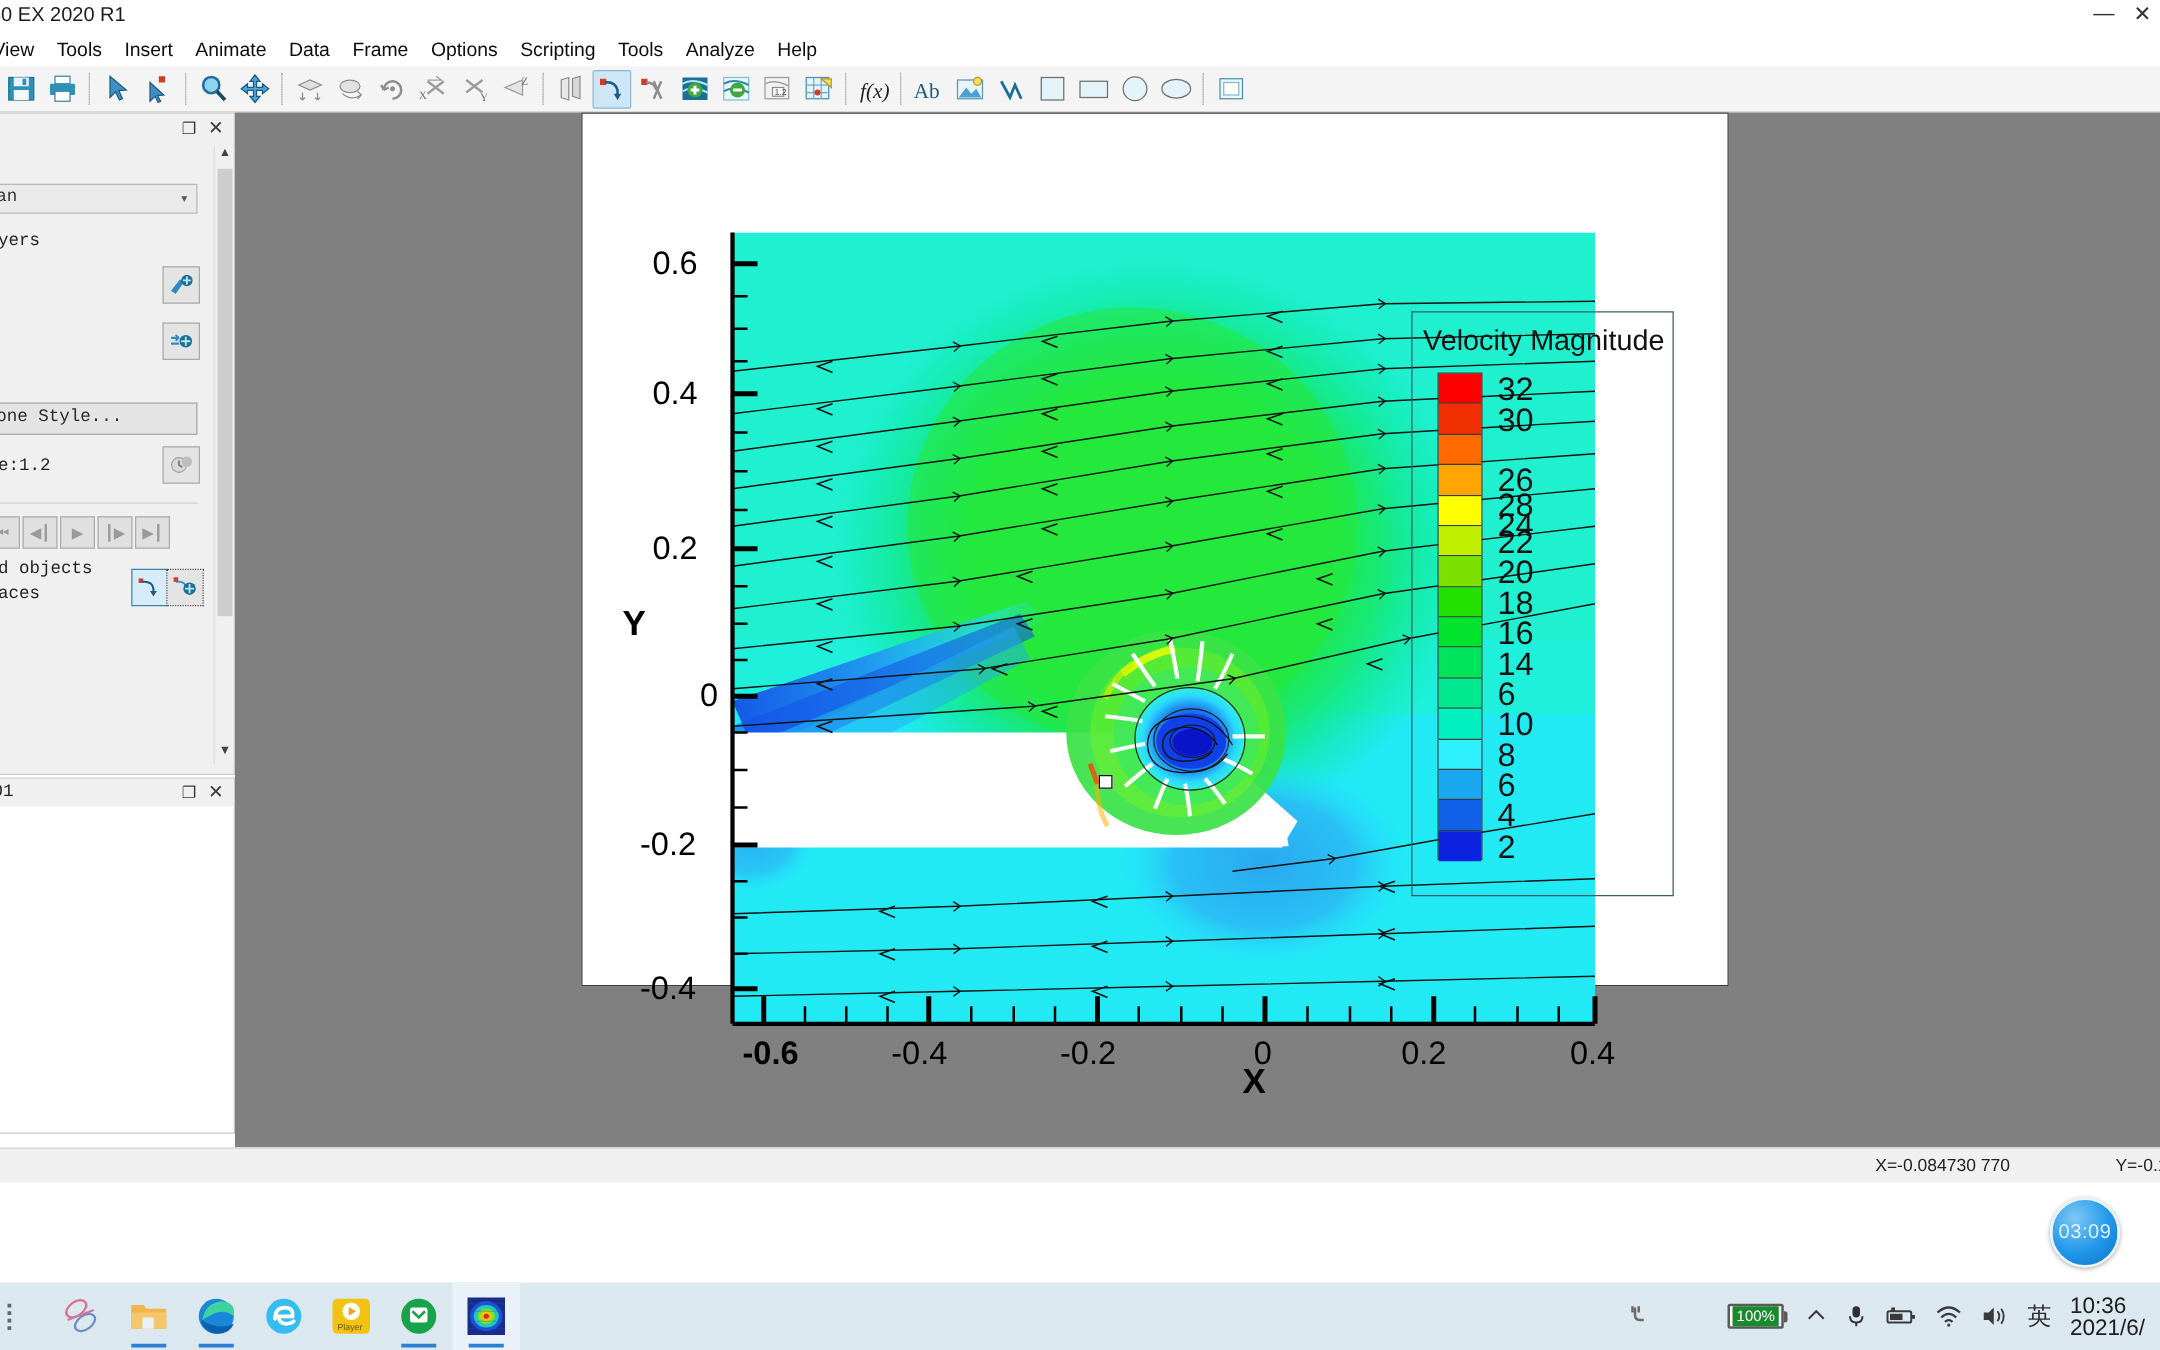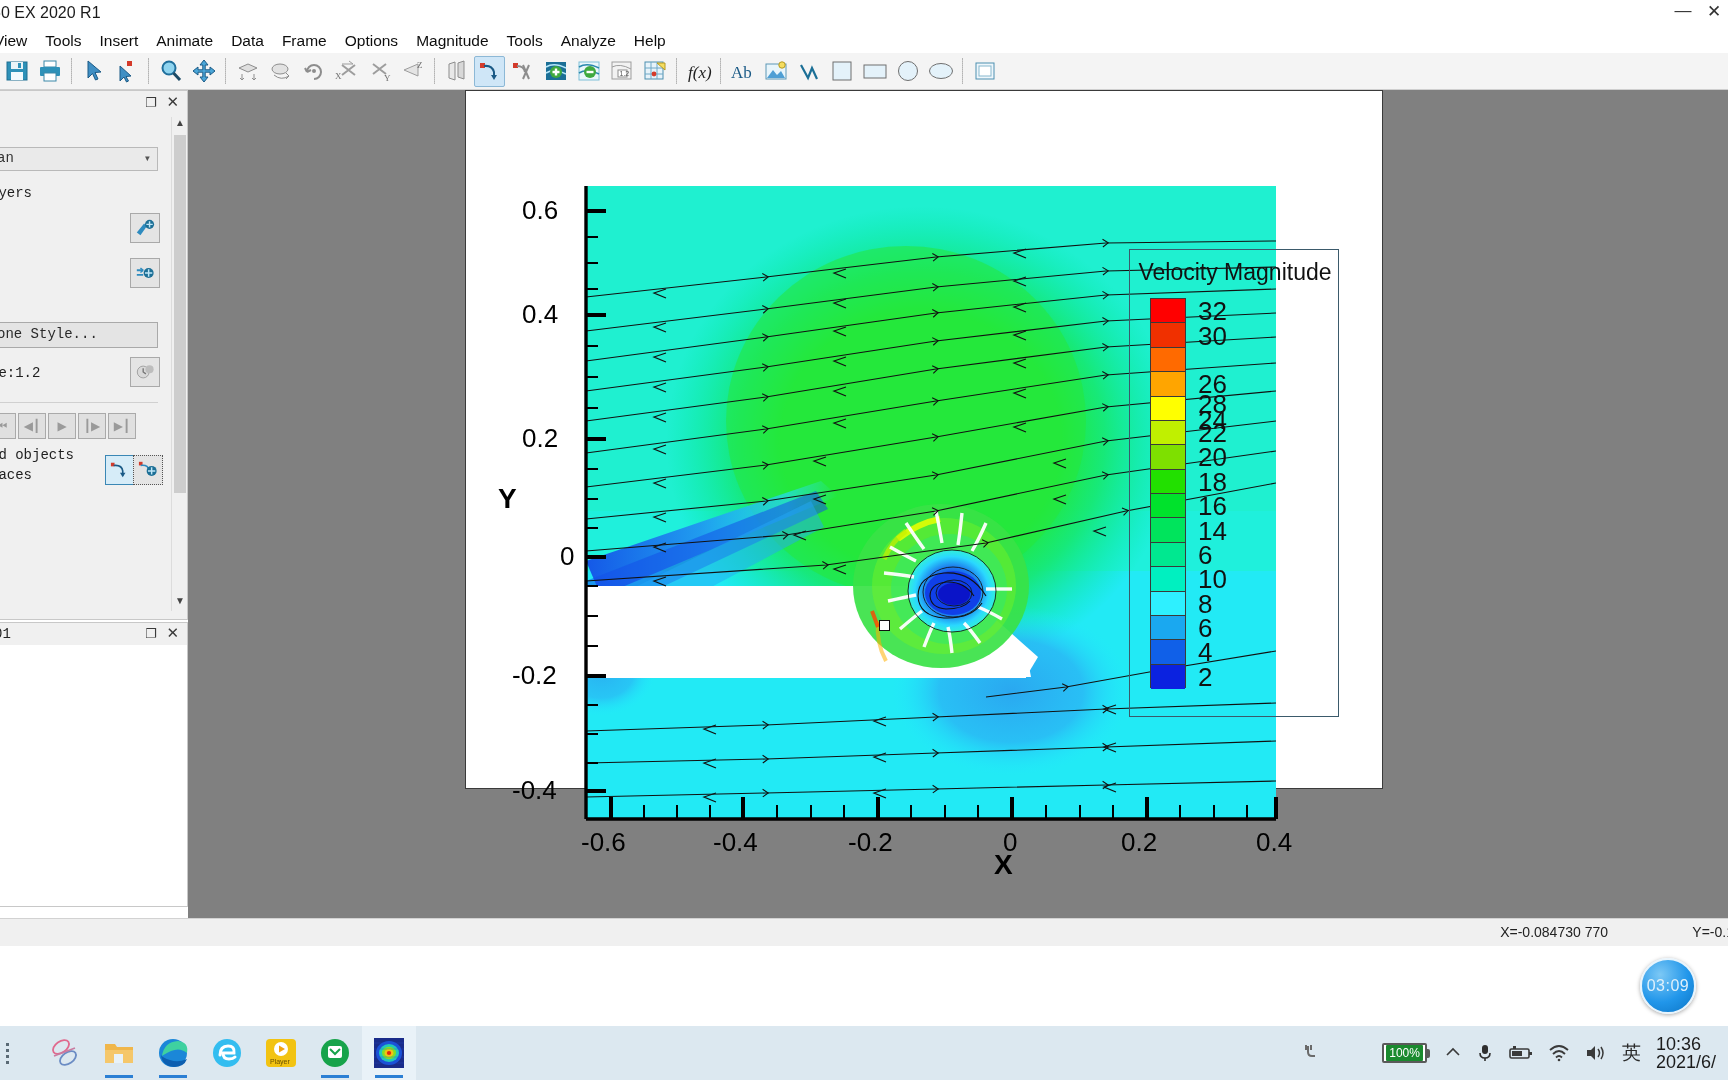--- a/index.html
+++ b/index.html
@@ -204,21 +204,21 @@
 
 <div id="menubar">
   <ul id="menu-list">
       <li>View</li>
       <li>Tools</li>
       <li>Insert</li>
       <li>Animate</li>
       <li>Data</li>
       <li>Frame</li>
       <li>Options</li>
-      <li>Magnitude</li>
+      <li>Scripting</li>
       <li>Tools</li>
       <li>Analyze</li>
       <li>Help</li>
     </ul>
 </div>
 
 <div id="toolbar">
 
   <div class="tbtn">
     <svg width="24" height="24" viewBox="0 0 24 24">
@@ -730,21 +730,21 @@
       <div class="axlabel" style="left:56px;  top:208px;">0.4</div>
       <div class="axlabel" style="left:56px;  top:332px;">0.2</div>
       <div class="axlabel" style="left:94px;  top:450px;">0</div>
       <div class="axlabel" style="left:46px;  top:569px;">-0.2</div>
       <div class="axlabel" style="left:46px;  top:684px;">-0.4</div>
 
       
       <div class="axname" style="left:32px; top:392px;">Y</div>
 
       
-      <div class="axlabel" style="left:115px; top:736px;">-0.6</div>
+      <div class="axlabel" style="left:128px; top:736px;font-weight:bold;">-0.6</div>
       <div class="axlabel" style="left:247px; top:736px;">-0.4</div>
       <div class="axlabel" style="left:382px; top:736px;">-0.2</div>
       <div class="axlabel" style="left:537px; top:736px;">0</div>
       <div class="axlabel" style="left:655px; top:736px;">0.2</div>
       <div class="axlabel" style="left:790px; top:736px;">0.4</div>
 
       
       <div class="axname" style="left:528px; top:758px;">X</div>
 
       

